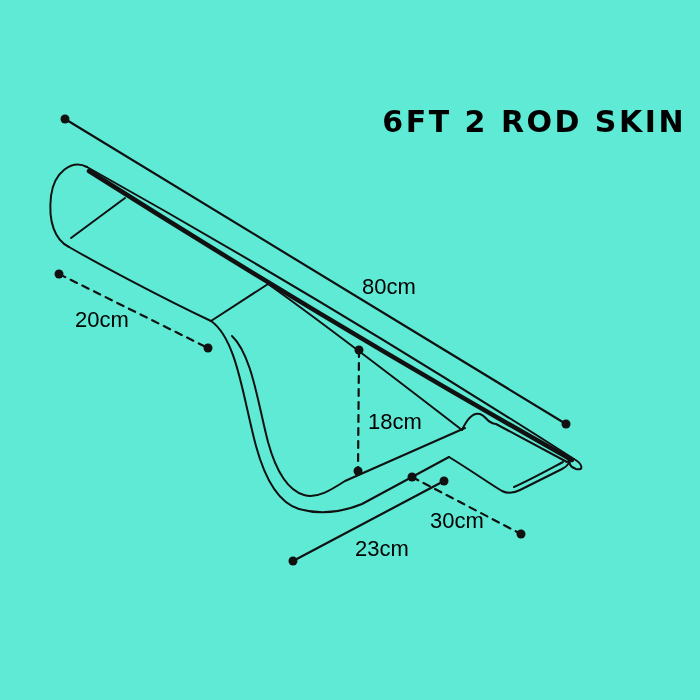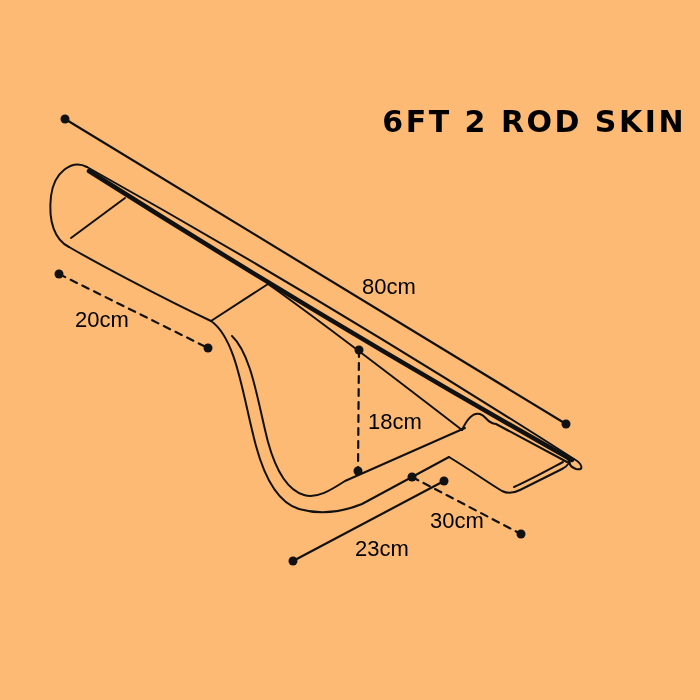--- a/index.html
+++ b/index.html
@@ -1,19 +1,19 @@
 <!DOCTYPE html>
 <html><head>
 <meta charset="utf-8">
 <style>
   html,body{margin:0;padding:0;background:#ffffff;}
   .canvas{
     position:relative;
     width:700px;height:700px;
-    background:#fdba74;
+    background:#5eead4;
     overflow:hidden;
     font-family:"Liberation Sans", sans-serif;
   }
   svg{display:block;width:700px;height:700px;}
   .outline{fill:none;stroke:#111111;stroke-width:2;stroke-linecap:round;stroke-linejoin:round;}
   .outline-thick{fill:none;stroke:#111111;stroke-width:4.5;stroke-linecap:round;stroke-linejoin:round;}
   .dim-line{stroke:#111111;stroke-width:2.2;stroke-linecap:round;}
   .dim-line.dashed{stroke-dasharray:7 6;}
   .dim-dot{fill:#111111;stroke:none;}
   .dim-text{

